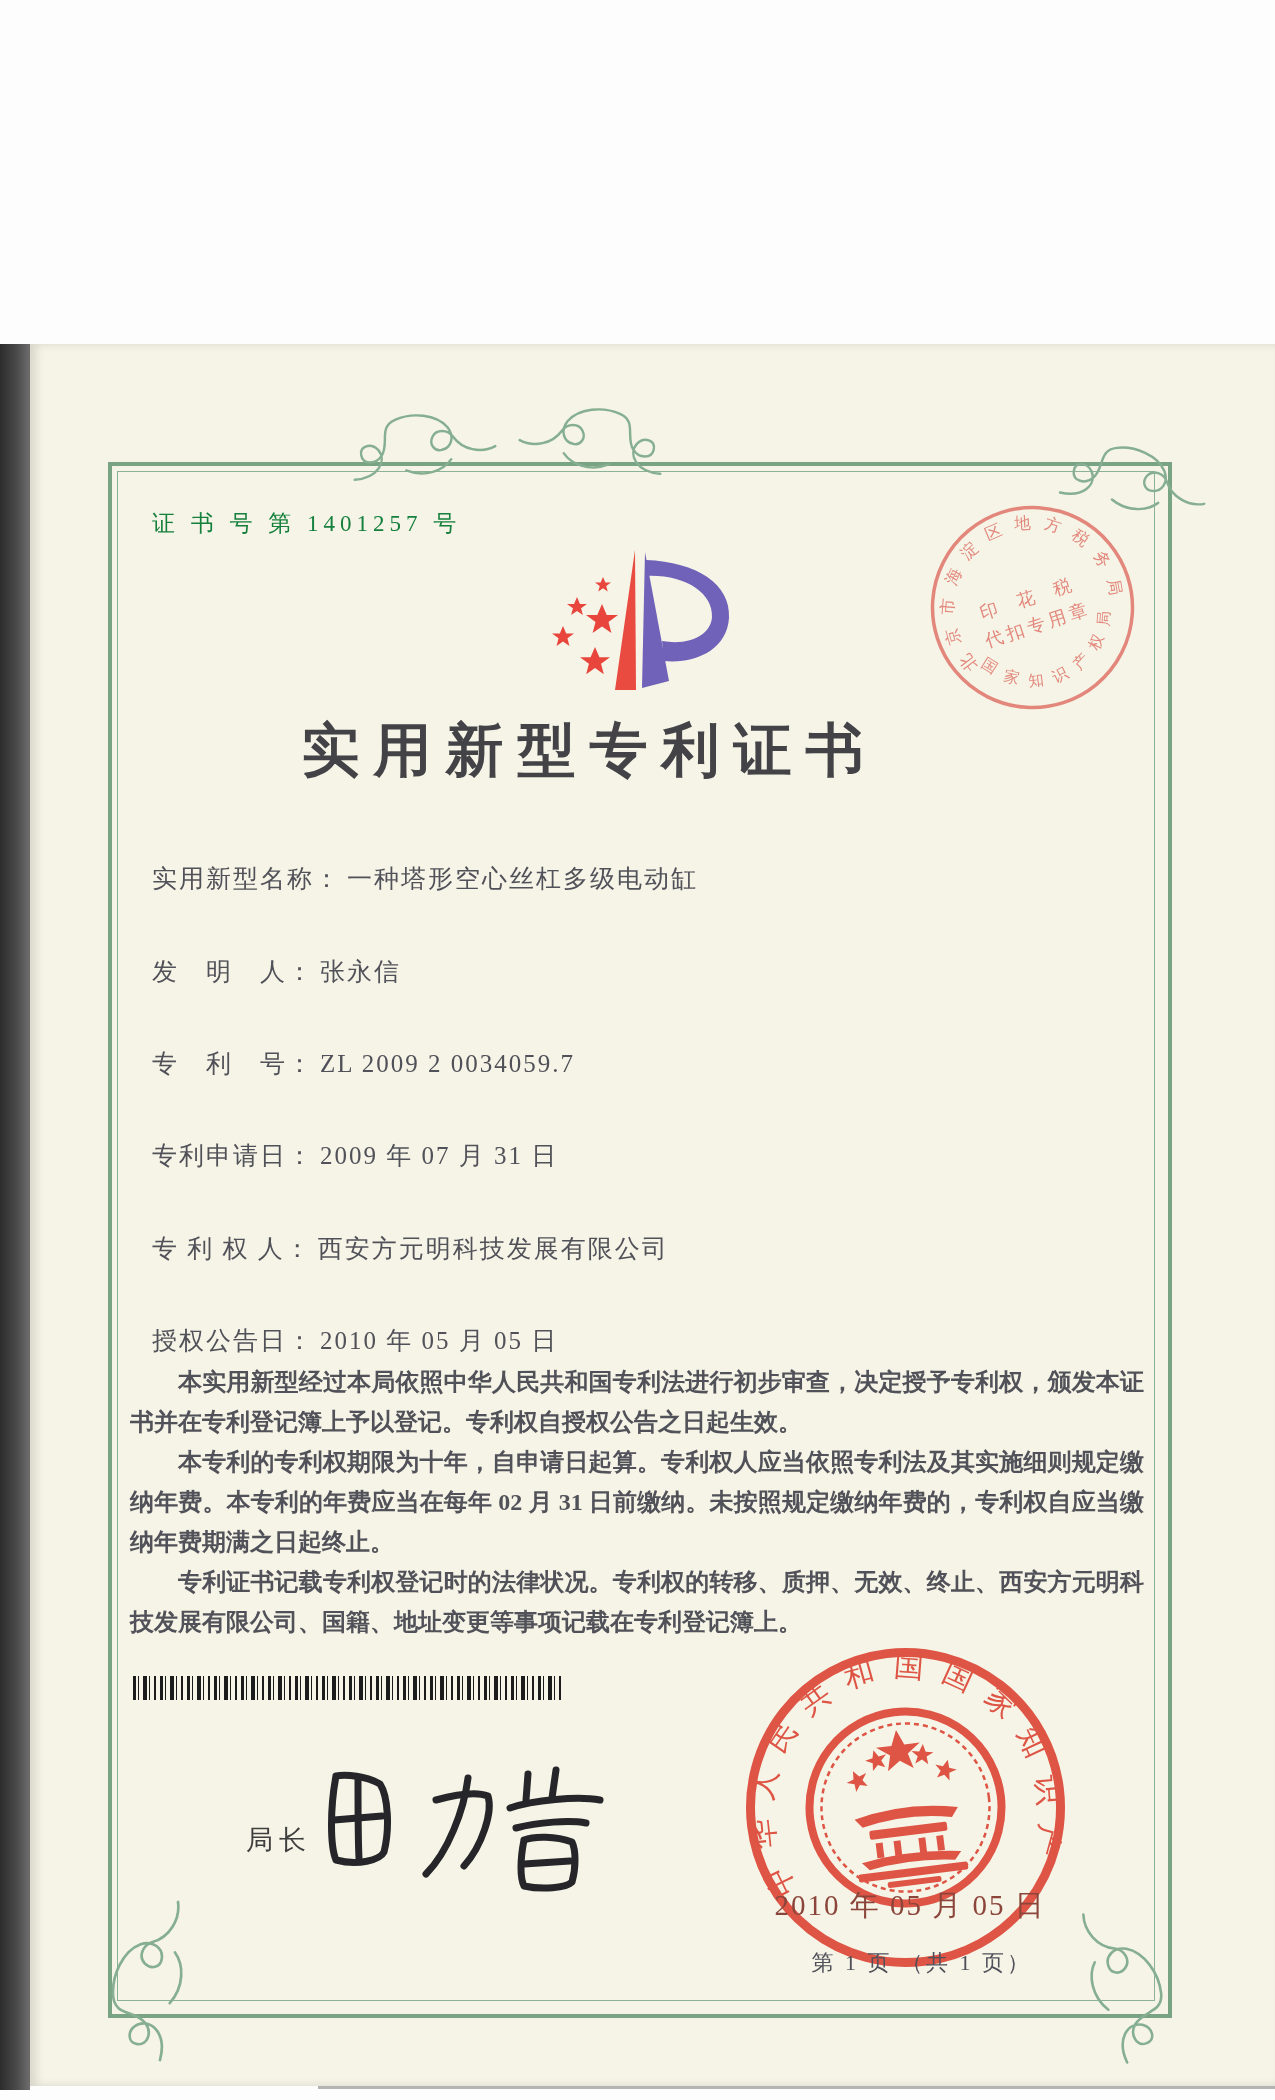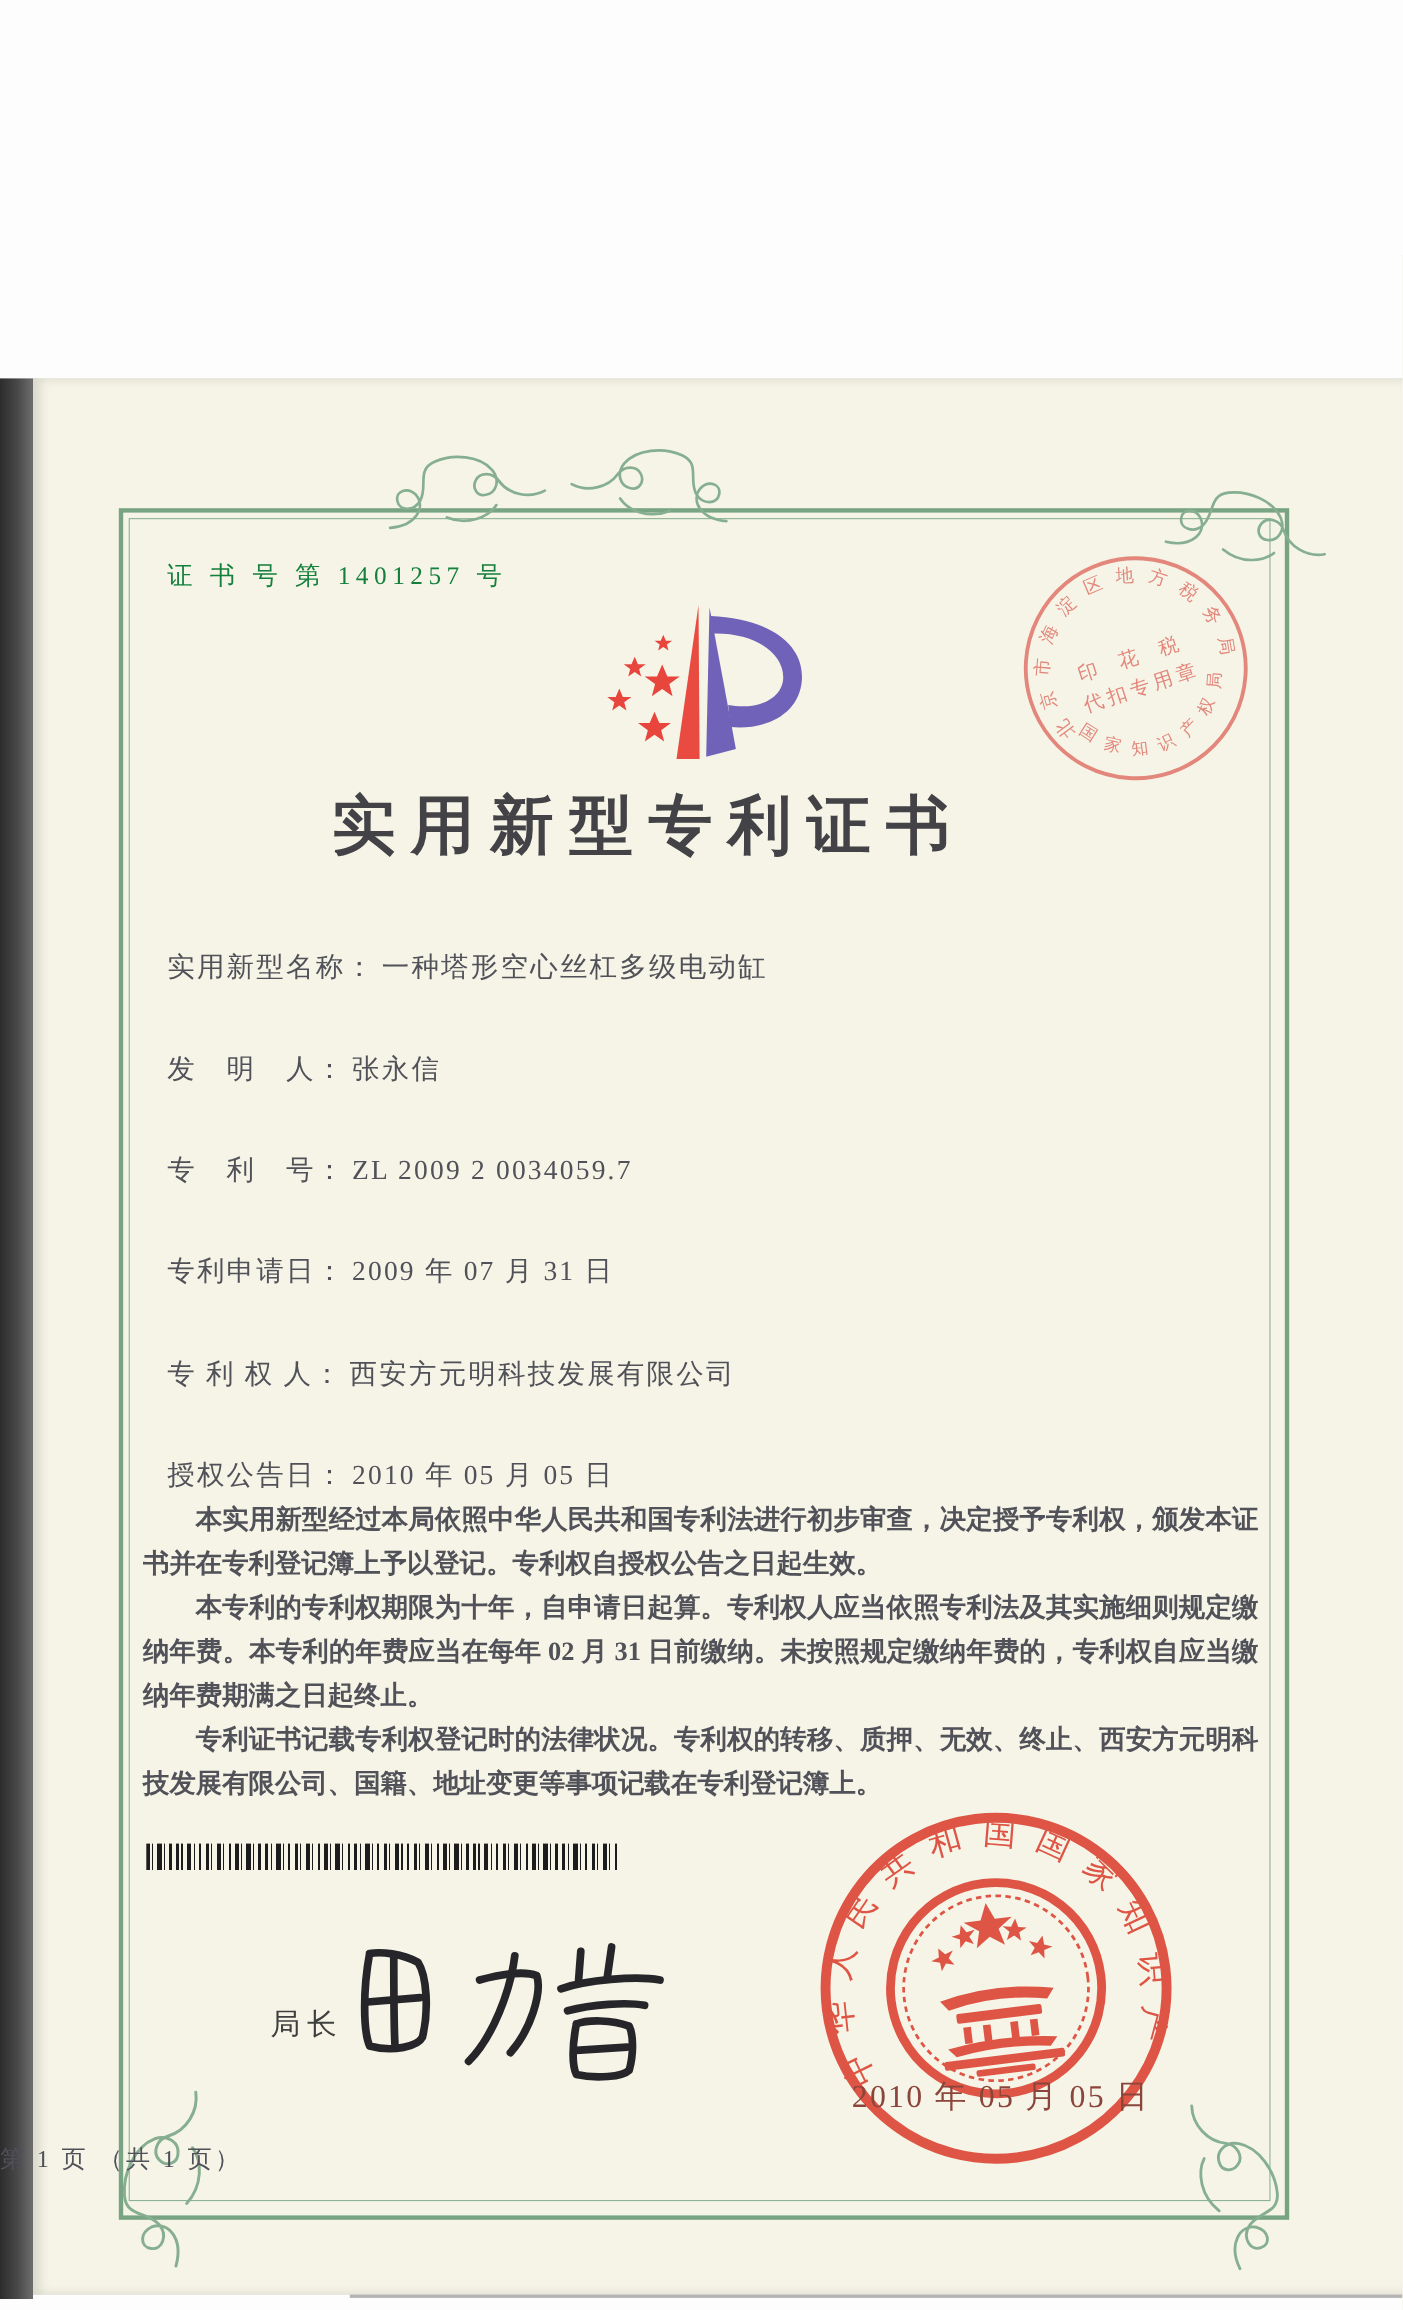--- a/index.html
+++ b/index.html
@@ -50,21 +50,21 @@
   #signature-title{position:absolute;left:246px;top:1822px;font-size:27px;letter-spacing:6px;color:#3f3f3f;}
   #signature{position:absolute;left:318px;top:1748px;width:310px;height:165px;overflow:visible;}
   #signature path{stroke:#26262a;stroke-width:7;fill:none;stroke-linecap:round;stroke-linejoin:round;}
 
   
   #tax-seal{position:absolute;left:925px;top:500px;width:215px;height:215px;transform:rotate(-18deg);opacity:.85;}
   #office-seal{position:absolute;left:738px;top:1640px;width:335px;height:335px;transform:rotate(-7deg);opacity:.9;}
   #seal-date{position:absolute;left:745px;top:1886px;width:330px;text-align:center;
     font-size:29px;letter-spacing:2px;color:#8c453b;z-index:5;}
 
-  #footer{position:absolute;left:0;top:1948px;width:1032px;text-align:left;
+  #footer{position:absolute;left:0;top:1948px;width:1032px;text-align:right;
     font-size:22px;letter-spacing:3px;color:#50505a;}
 </style>
 </head>
 <body>
 
 <div id="left-strip"></div>
 <div id="paper"></div>
 <div id="bottom-scan-line"></div>
 
 <div id="frame-outer"></div>

